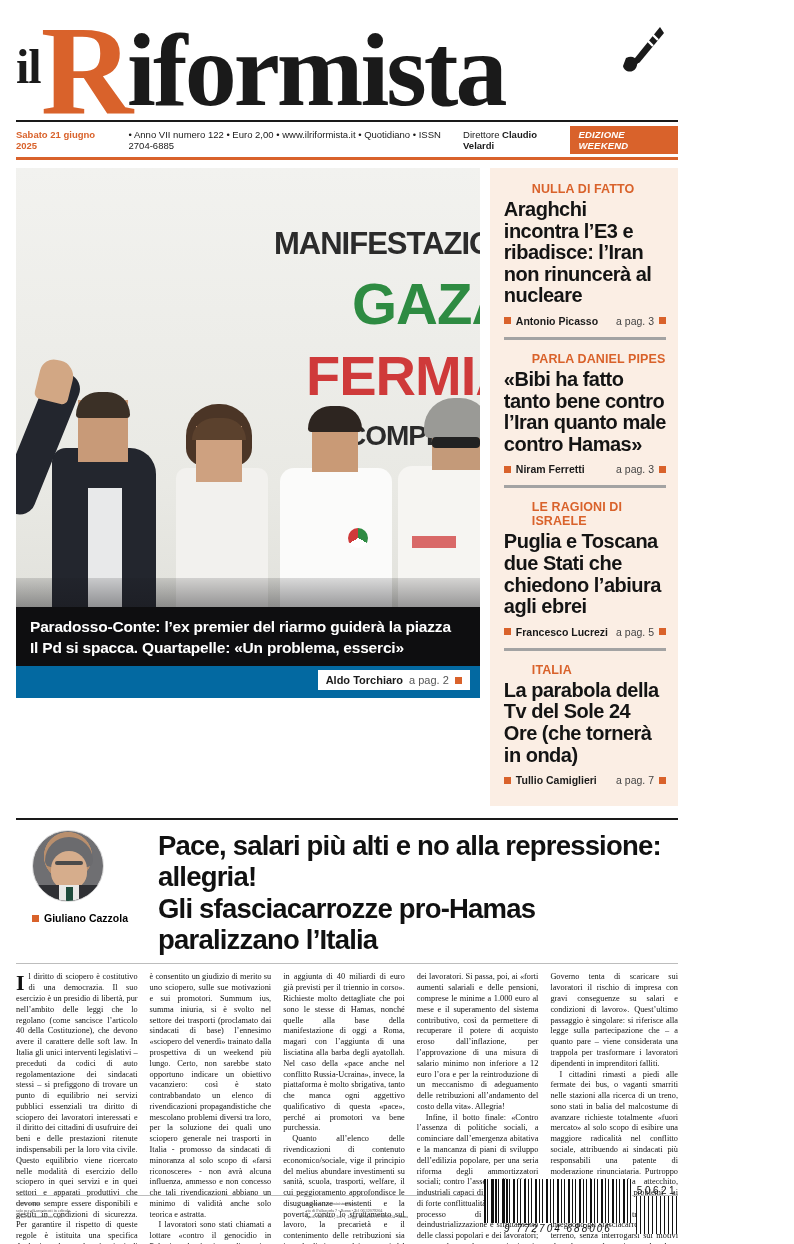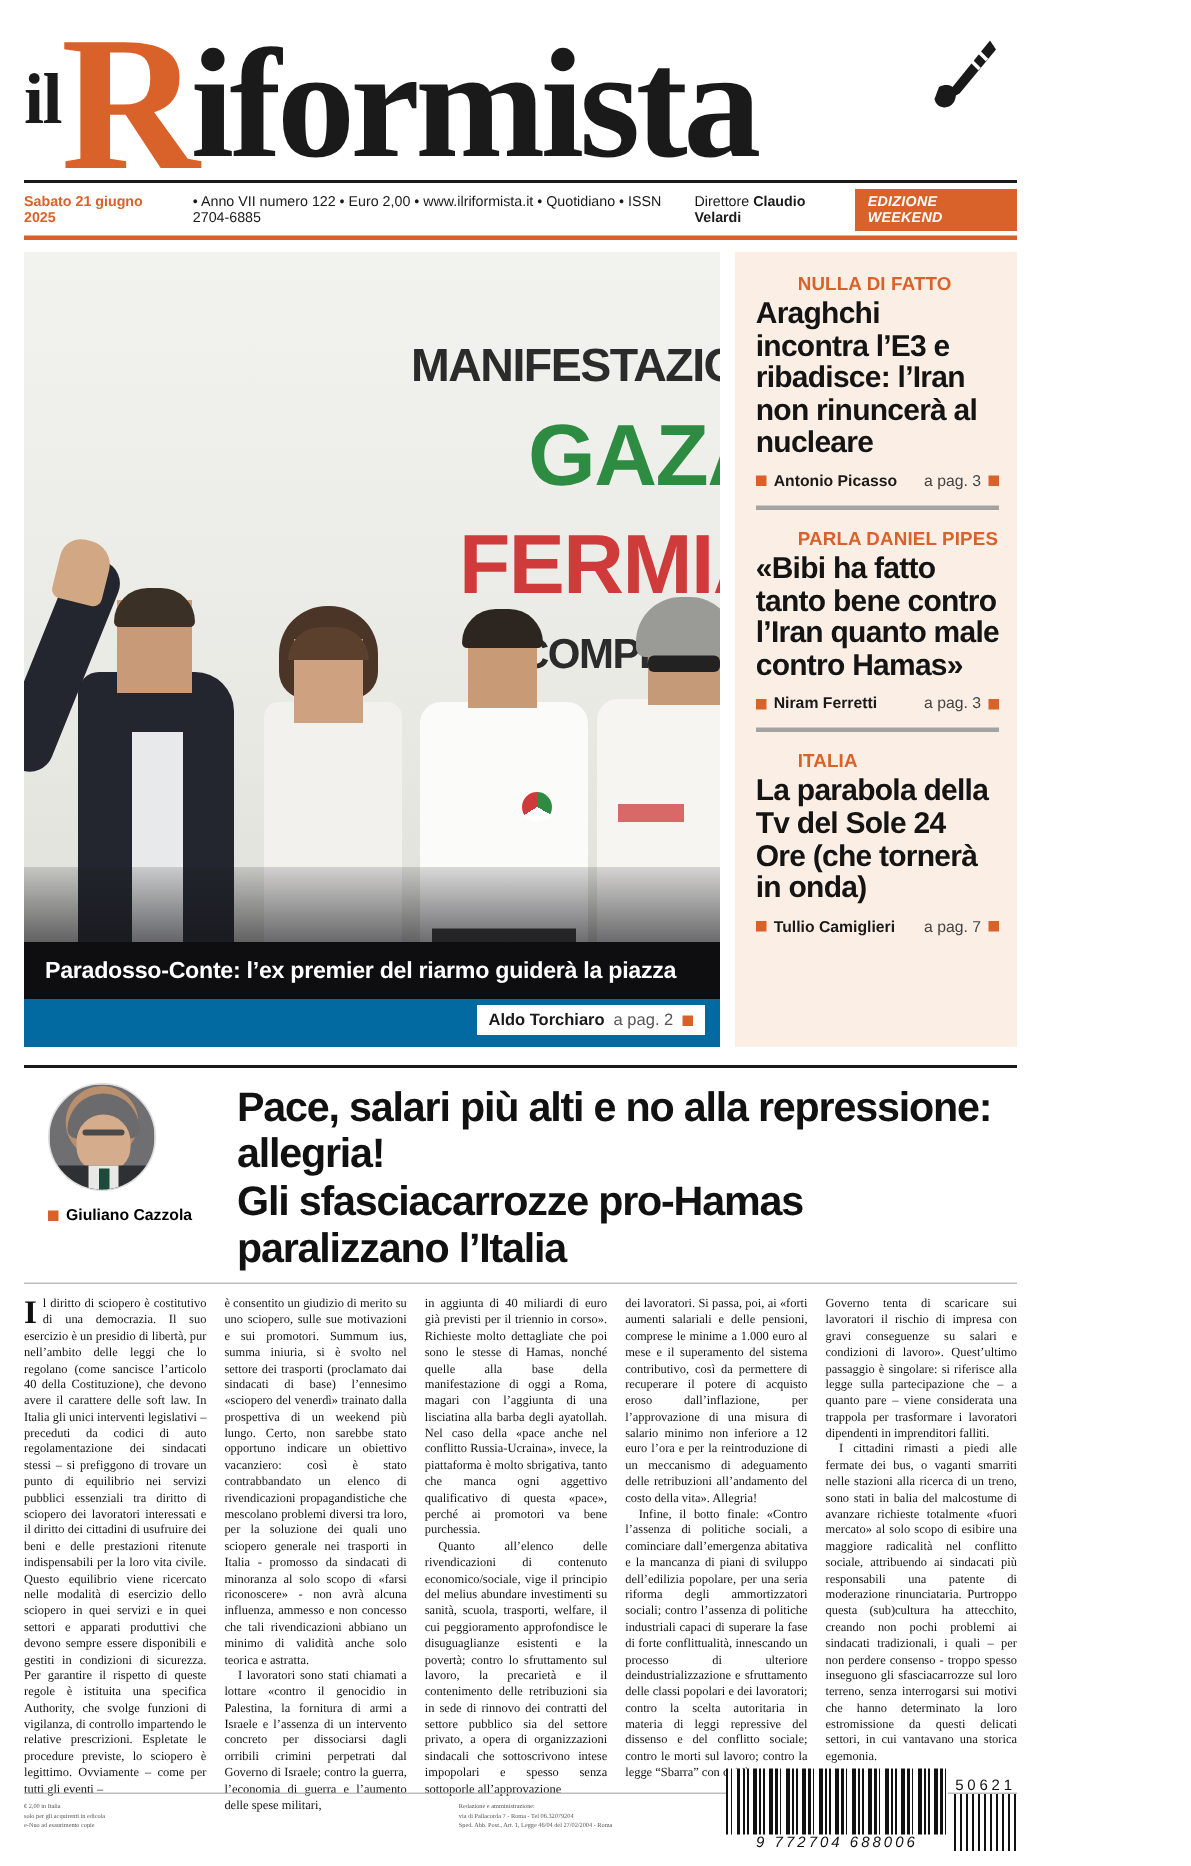--- a/index.html
+++ b/index.html
@@ -253,20 +253,21 @@
             <div class="hair"></div>
             <div class="glasses"></div>
             <div class="vhand"></div>
         </div>
         <div class="crowd"></div>
       </div>
 
       <div class="lead-overlay">
         <div class="subdeck-band">
           <div class="subdeck">Paradosso-Conte: l’ex premier del riarmo guiderà la piazza</div>
+          <div class="subdeck">Il Pd si spacca. Quartapelle: «Un problema, esserci»</div>
         </div>
         <div class="byline-row">
           <div class="byline-chip">
             <b>Aldo Torchiaro</b>
             <span>a pag. 2</span>
             <i class="sq"></i>
           </div>
         </div>
       </div>
     </div>
@@ -296,20 +297,34 @@
               <i class="sq"></i>
               <span>Niram Ferretti</span>
             </span>
           <span class="side-page">
               <span>a pag. 3</span>
               <i class="sq"></i>
             </span>
         </div>
       </div>
 
+      <div class="side-item">
+        <div class="kicker">LE RAGIONI DI ISRAELE</div>
+        <div class="side-title">Puglia e Toscana due Stati che chiedono l’abiura agli ebrei</div>
+        <div class="side-meta">
+          <span class="side-author">
+              <i class="sq"></i>
+              <span>Francesco Lucrezi</span>
+            </span>
+          <span class="side-page">
+              <span>a pag. 5</span>
+              <i class="sq"></i>
+            </span>
+        </div>
+      </div>
 
       <div class="side-item">
         <div class="kicker">ITALIA</div>
         <div class="side-title">La parabola della Tv del Sole 24 Ore (che tornerà in onda)</div>
         <div class="side-meta">
           <span class="side-author">
               <i class="sq"></i>
               <span>Tullio Camiglieri</span>
             </span>
           <span class="side-page">

